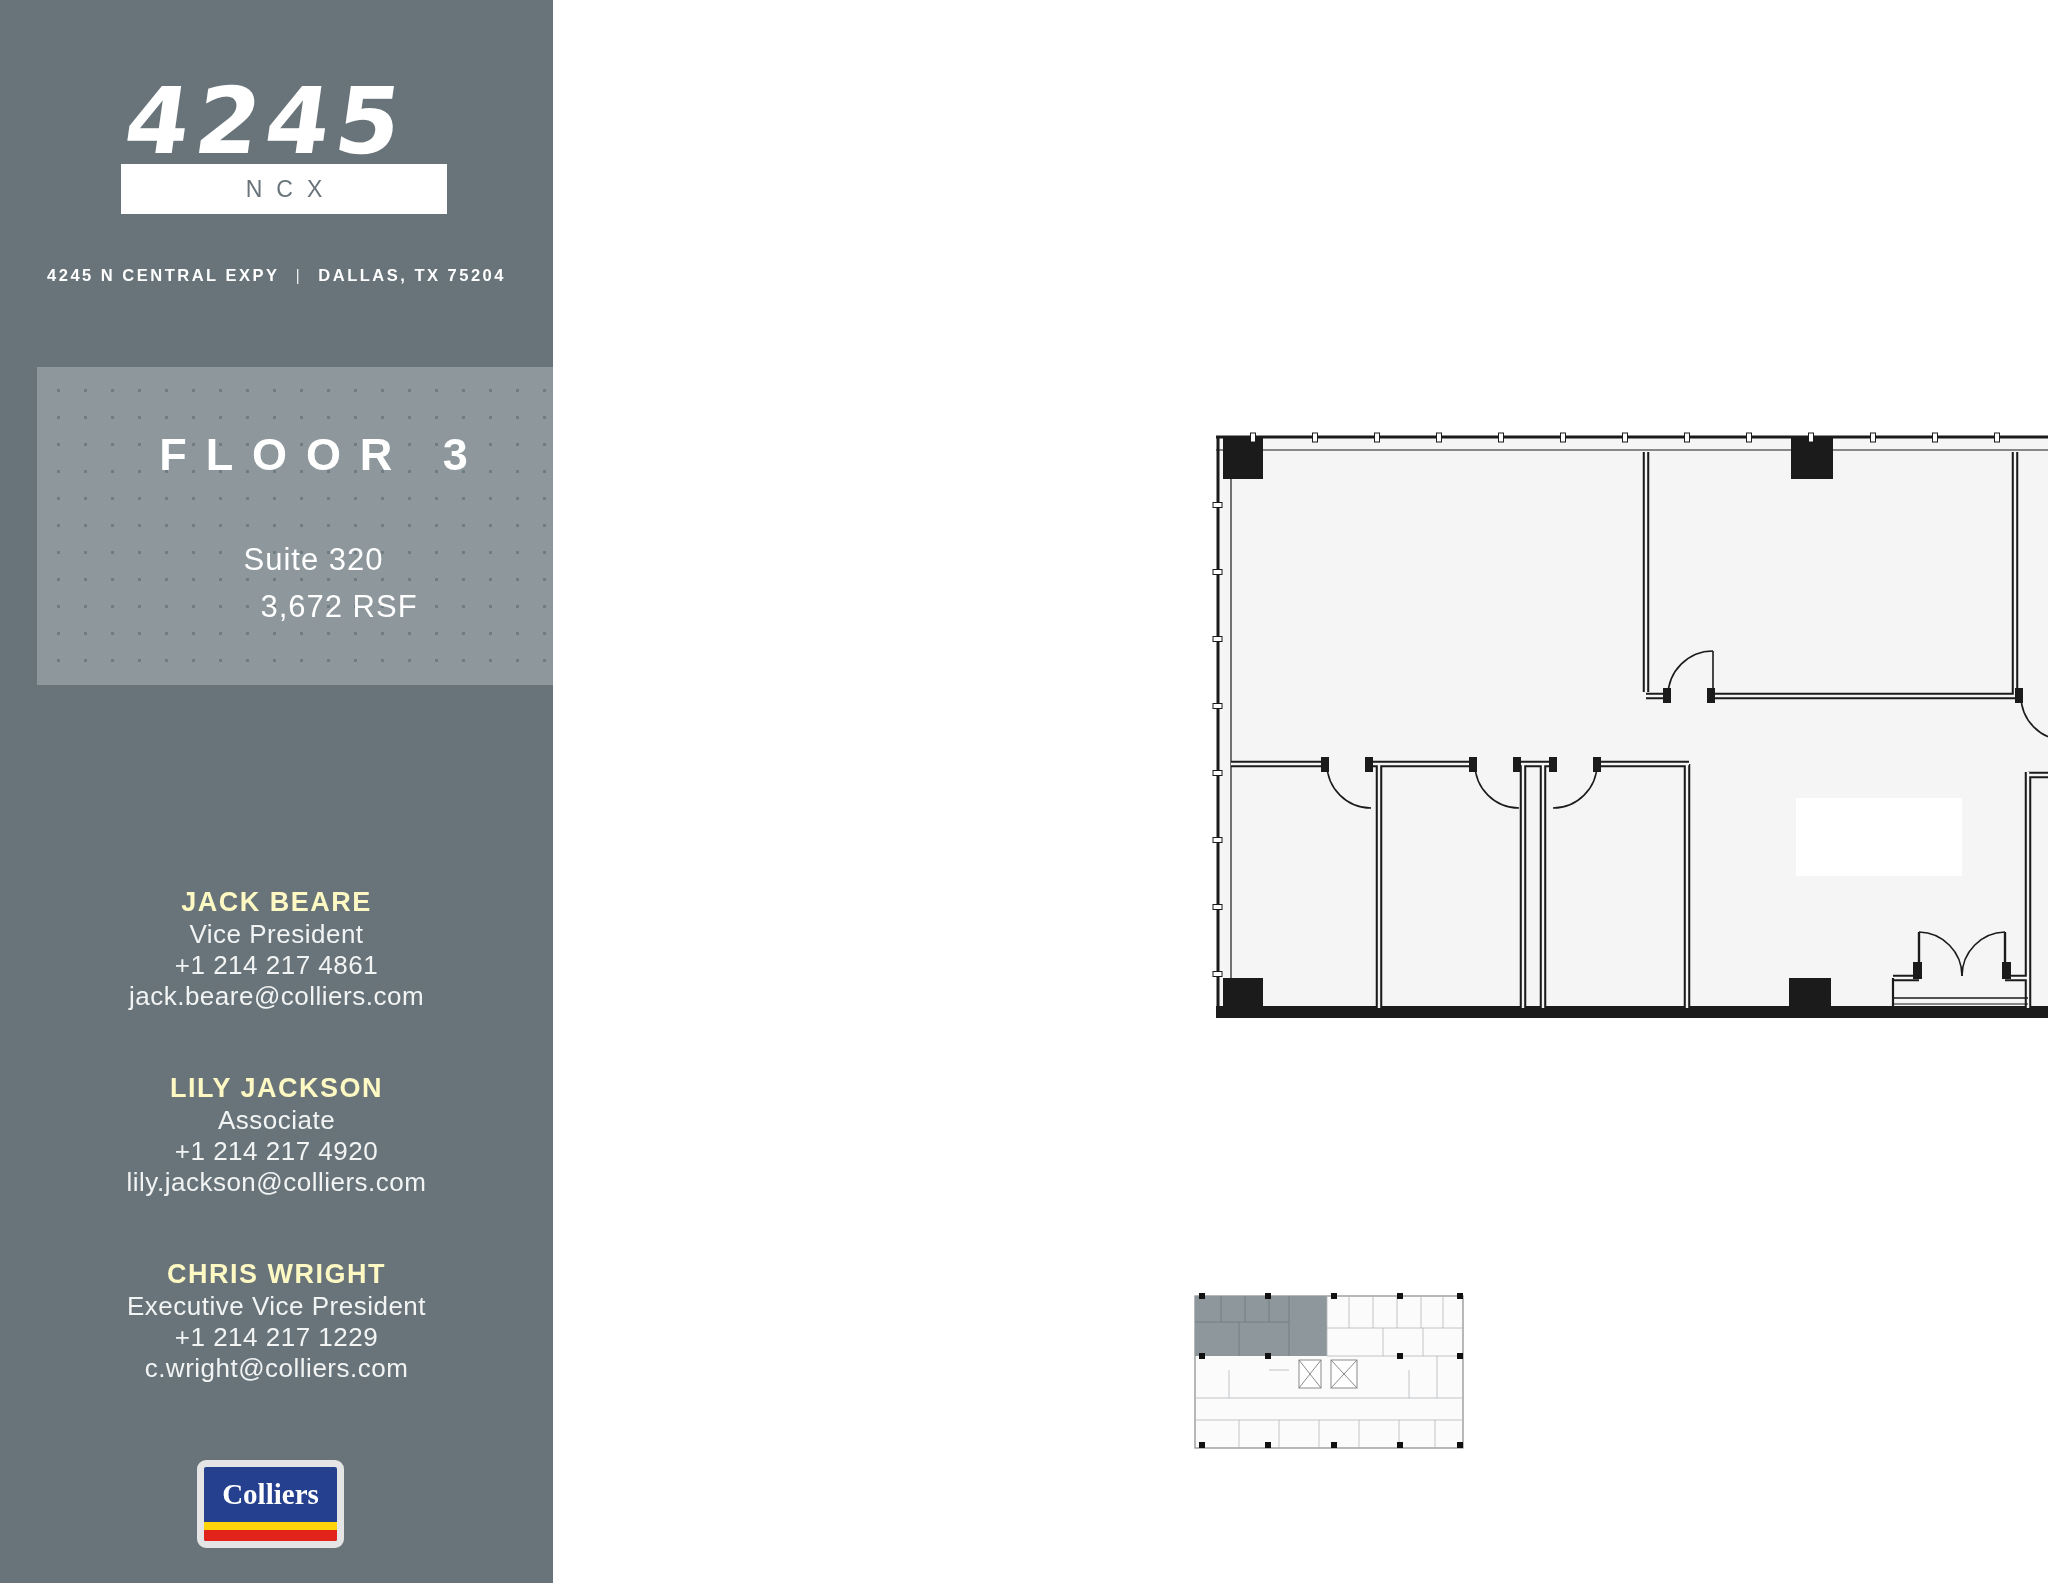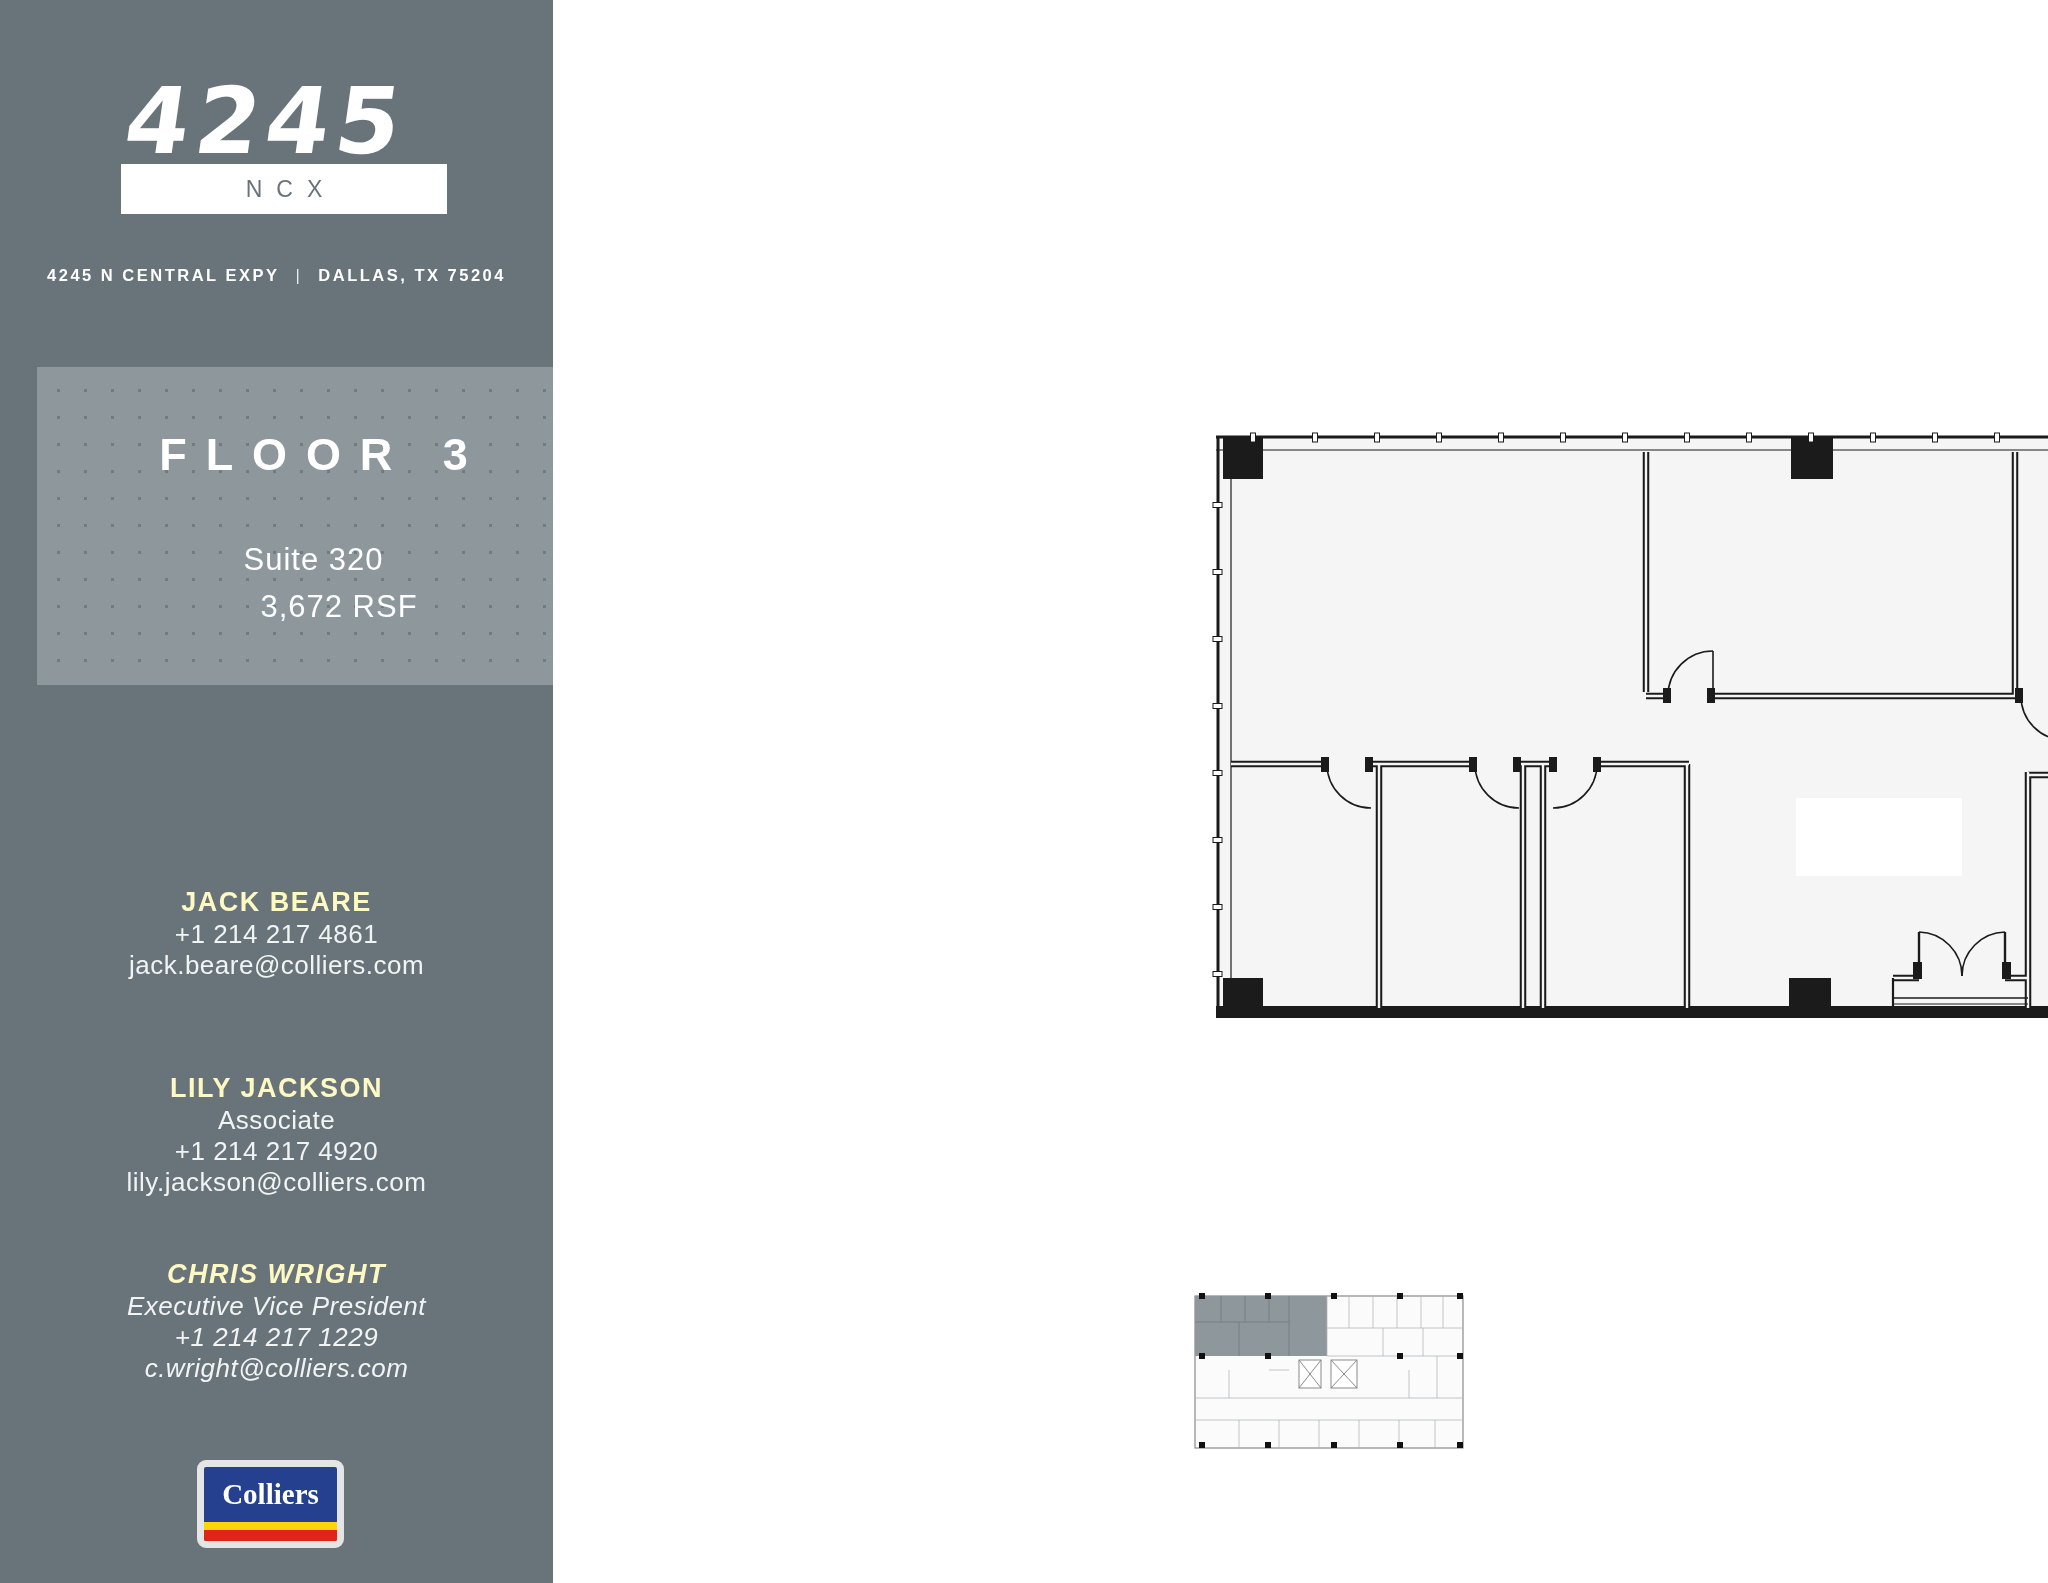--- a/index.html
+++ b/index.html
@@ -24,21 +24,21 @@
   .floor-title{position:absolute;left:0;top:62px;width:553px;text-align:center;color:#ffffff;
       font-size:45px;font-weight:700;letter-spacing:0.42em;text-indent:0.42em;}
   .suite-label{position:absolute;left:0;top:175px;width:553px;text-align:center;color:#ffffff;
       font-size:31px;font-weight:400;letter-spacing:1px;}
   .rsf-label{position:absolute;left:0;top:222px;width:604px;text-align:center;color:#ffffff;
       font-size:31px;font-weight:400;letter-spacing:1px;}
 
   .contact{position:absolute;left:0;width:553px;text-align:center;color:#f2f4f4;}
   .contact .c-name{font-size:27px;font-weight:700;letter-spacing:1.5px;color:#fef9c3;line-height:33px;}
   .contact .c-line{font-size:26px;font-weight:300;line-height:31px;letter-spacing:0.5px;}
-  #contact-0{top:886px;} #contact-1{top:1072px;} #contact-2{top:1258px;font-style:italic;}
+  #contact-0{top:886px;} #contact-1{top:1072px;} #contact-2{top:1258px;}
 
   .colliers{position:absolute;left:197px;top:1460px;width:133px;height:74px;
       border-radius:9px;overflow:hidden;border:7px solid #e5e5e5;background:#25408f;
       display:flex;flex-direction:column;}
   .colliers-text{flex:1;display:flex;align-items:center;justify-content:center;
       font-family:"Liberation Serif", serif;font-weight:700;font-size:29px;color:#ffffff;}
   .stripe-y{height:8px;background:#ffd40b;}
   .stripe-r{height:11px;background:#e2231a;}
 
   
@@ -65,20 +65,21 @@
     </div>
 
     <div class="floor-band">
       <div class="floor-title">FLOOR 3</div>
       <div class="suite-label">Suite 320</div>
       <div class="rsf-label">3,672 RSF</div>
     </div>
 
     <div class="contact" id="contact-0">
       <div class="c-name">JACK BEARE</div>
+      <div class="c-line">Vice President</div>
       <div class="c-line">+1 214 217 4861</div>
       <div class="c-line">jack.beare@colliers.com</div>
     </div>
 
     <div class="contact" id="contact-1">
       <div class="c-name">LILY JACKSON</div>
       <div class="c-line">Associate</div>
       <div class="c-line">+1 214 217 4920</div>
       <div class="c-line">lily.jackson@colliers.com</div>
     </div>

